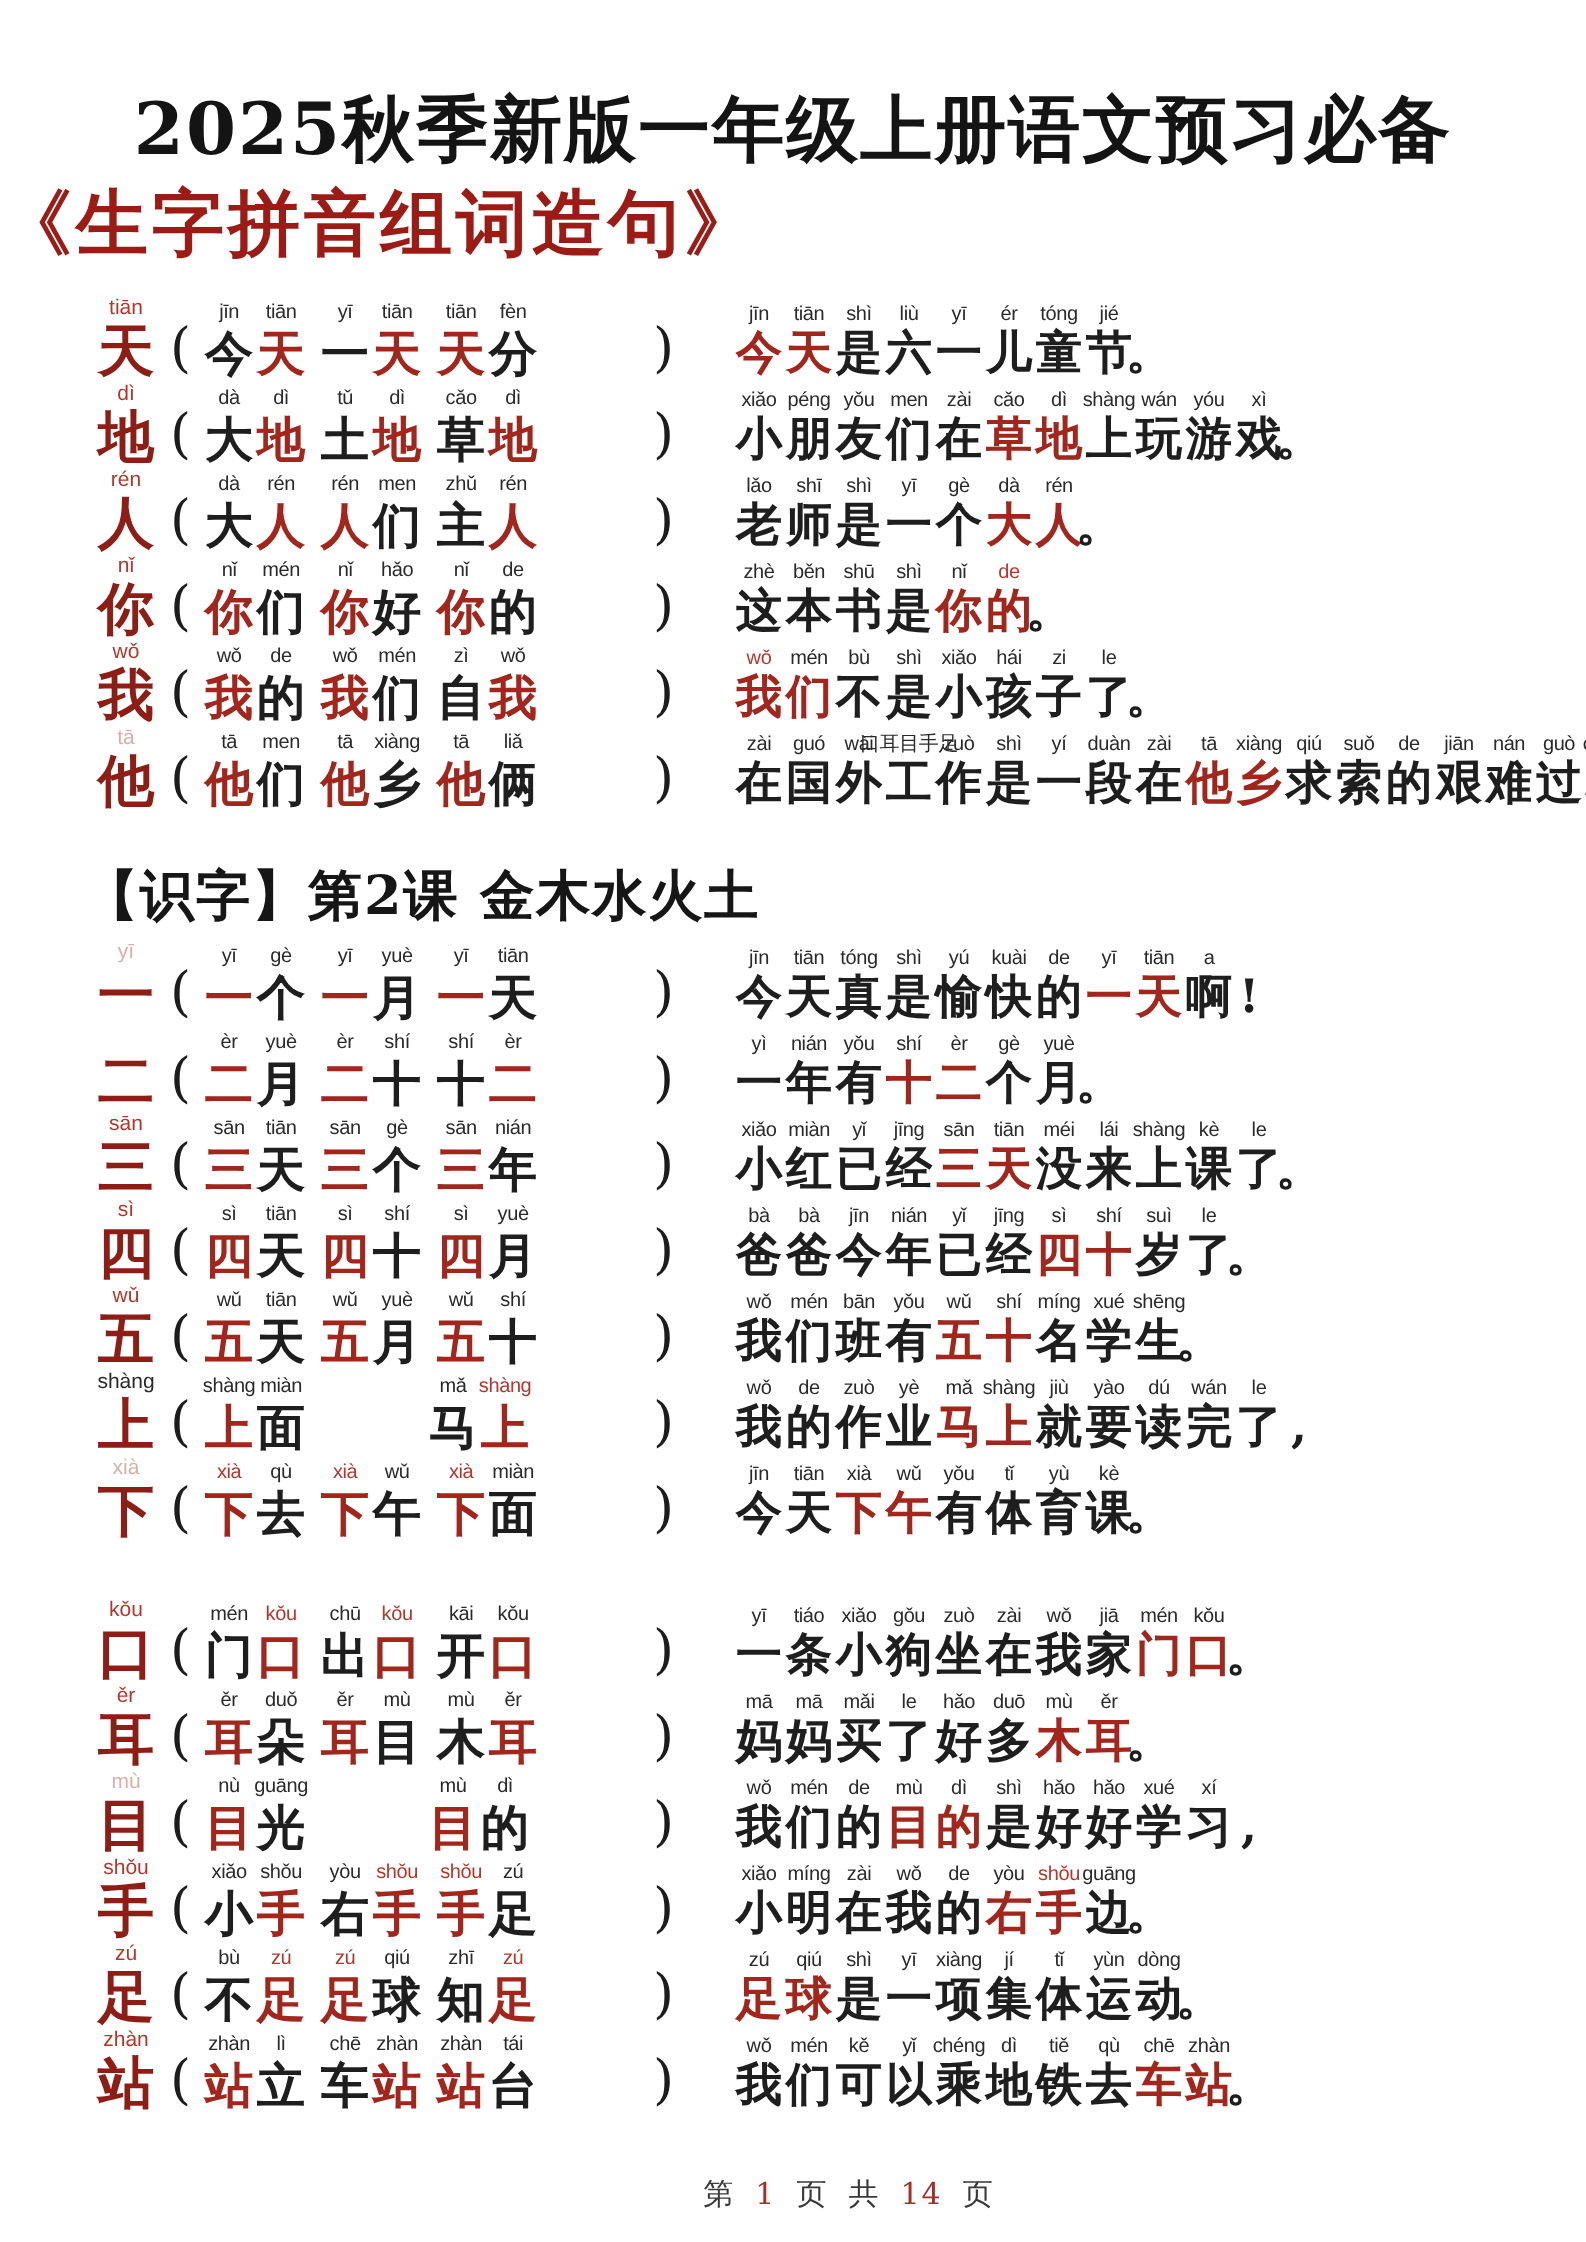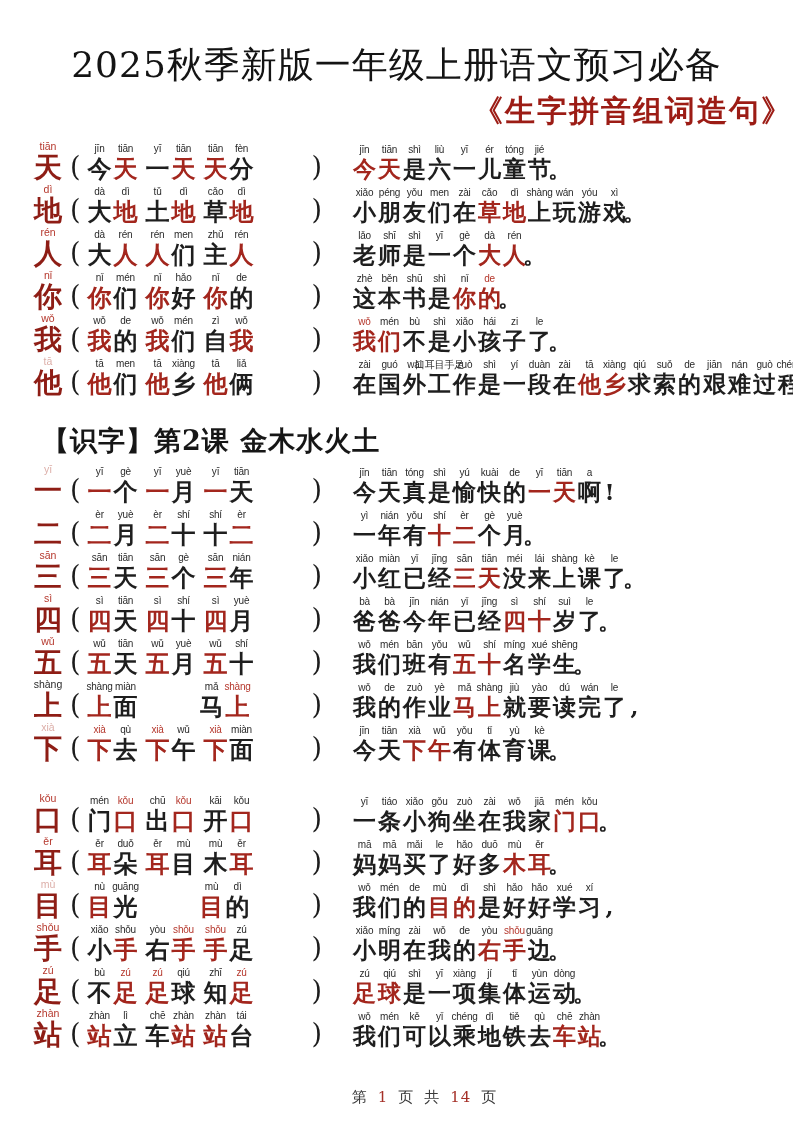--- a/index.html
+++ b/index.html
@@ -9,34 +9,34 @@
     --red-py:#b5372c;
     --faded-py:#dcaea8;
     --py-ink:#2a2a2a;
   }
   html,body{margin:0;padding:0;background:#fff;}
   .page{
     width:793px;height:1121px;position:relative;background:#ffffff;overflow:hidden;
     font-family:"Liberation Sans",sans-serif;
   }
   .title{
-    margin:42px 0 0 0;text-align:center;font-size:36px;font-weight:400;color:#141414;
+    margin:42px 0 0 0;text-align:center;font-size:36px;font-weight:700;color:#141414;
     font-family:"DejaVu Serif",serif;line-height:1.3;letter-spacing:1px;
   }
   .subtitle{
-    margin:3px 0 10px 0;text-align:right;font-size:30px;font-weight:700;color:#9c1c15;
-    font-family:Liberation Serif, serif;line-height:1.25;letter-spacing:2px;
+    margin:3px 0 10px 0;text-align:left;font-size:36px;font-weight:700;color:#9c1c15;
+    font-family:Liberation Mono, monospace;line-height:1.25;letter-spacing:2px;
   }
   .sec{margin-top:4px;}
   .sec + .sec{margin-top:28px;}
   .sec-header{
     margin:0 0 4px 42px;font-size:27px;font-weight:700;color:#161616;
     font-family:"DejaVu Serif",serif;line-height:1.2;letter-spacing:1px;
   }
-  .row{display:flex;align-items:flex-end;height:43px;padding-left:26px;}
+  .row{display:flex;align-items:flex-end;height:43px;padding-left:41px;}
   .head{width:44px;flex:0 0 44px;display:flex;flex-direction:column;align-items:center;}
   .head .hpy{font-size:10.5px;height:13px;line-height:13px;color:var(--red-py);white-space:nowrap;}
   .head .hpy.black{color:var(--py-ink);}
   .head .hpy.faded{color:var(--faded-py);}
   .head .hch{
     font-size:28px;line-height:29px;color:var(--red-head);font-weight:700;
     font-family:"DejaVu Serif",serif;
   }
   .words{flex:0 0 252px;width:252px;display:flex;align-items:flex-end;}
   .paren{

